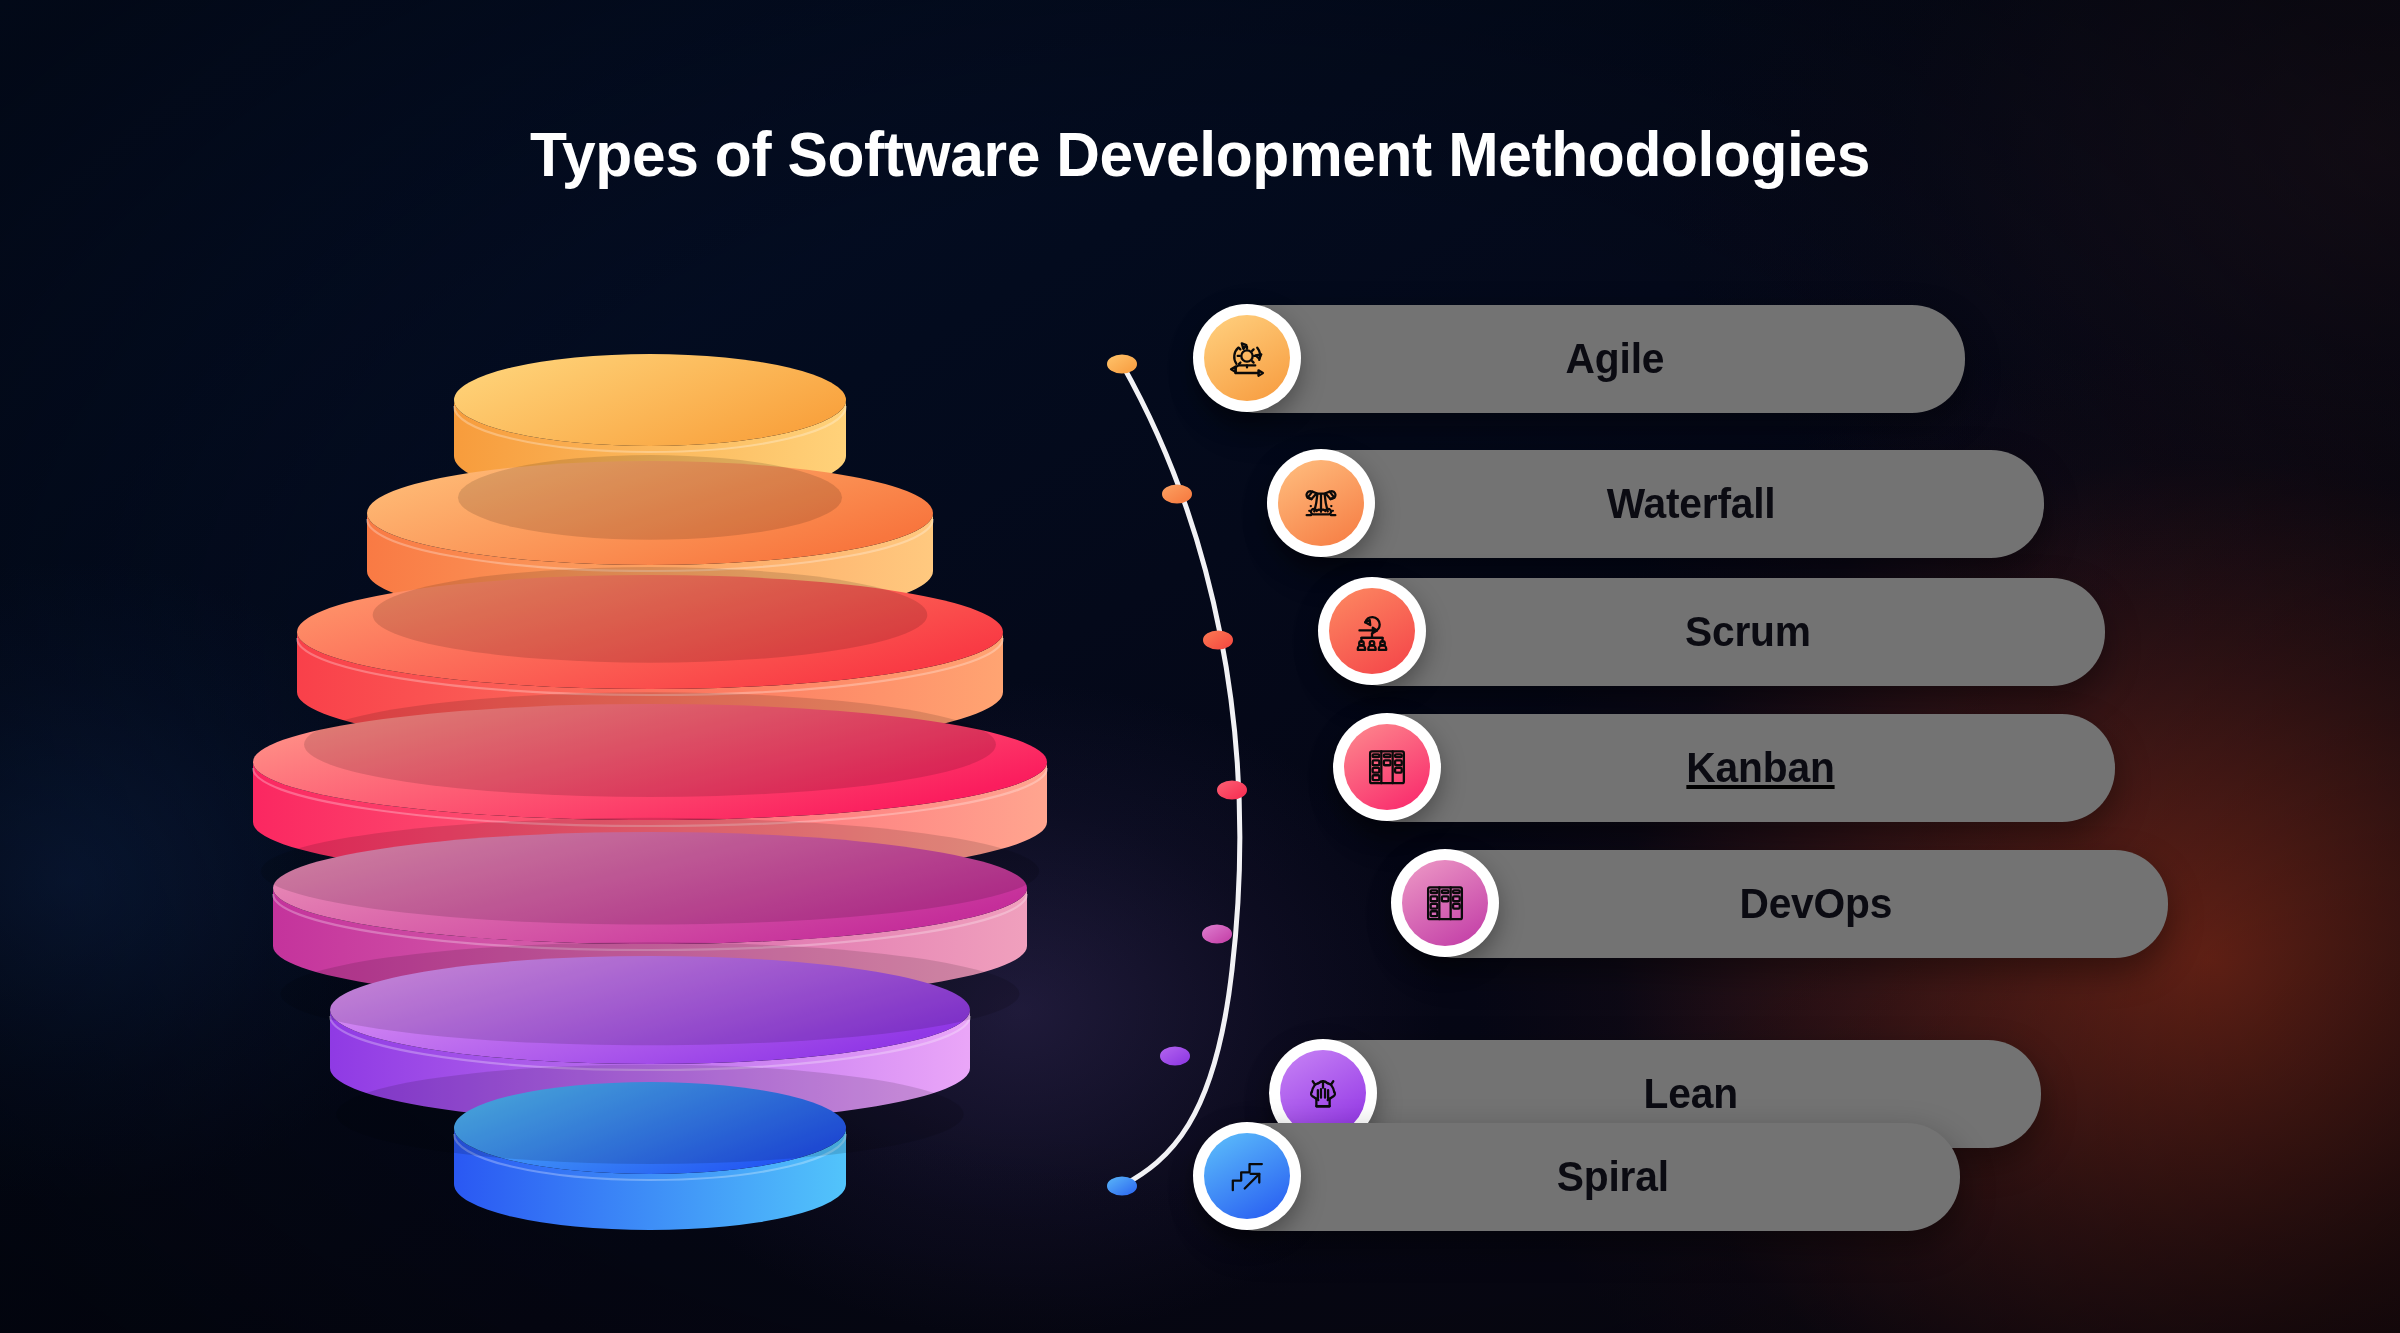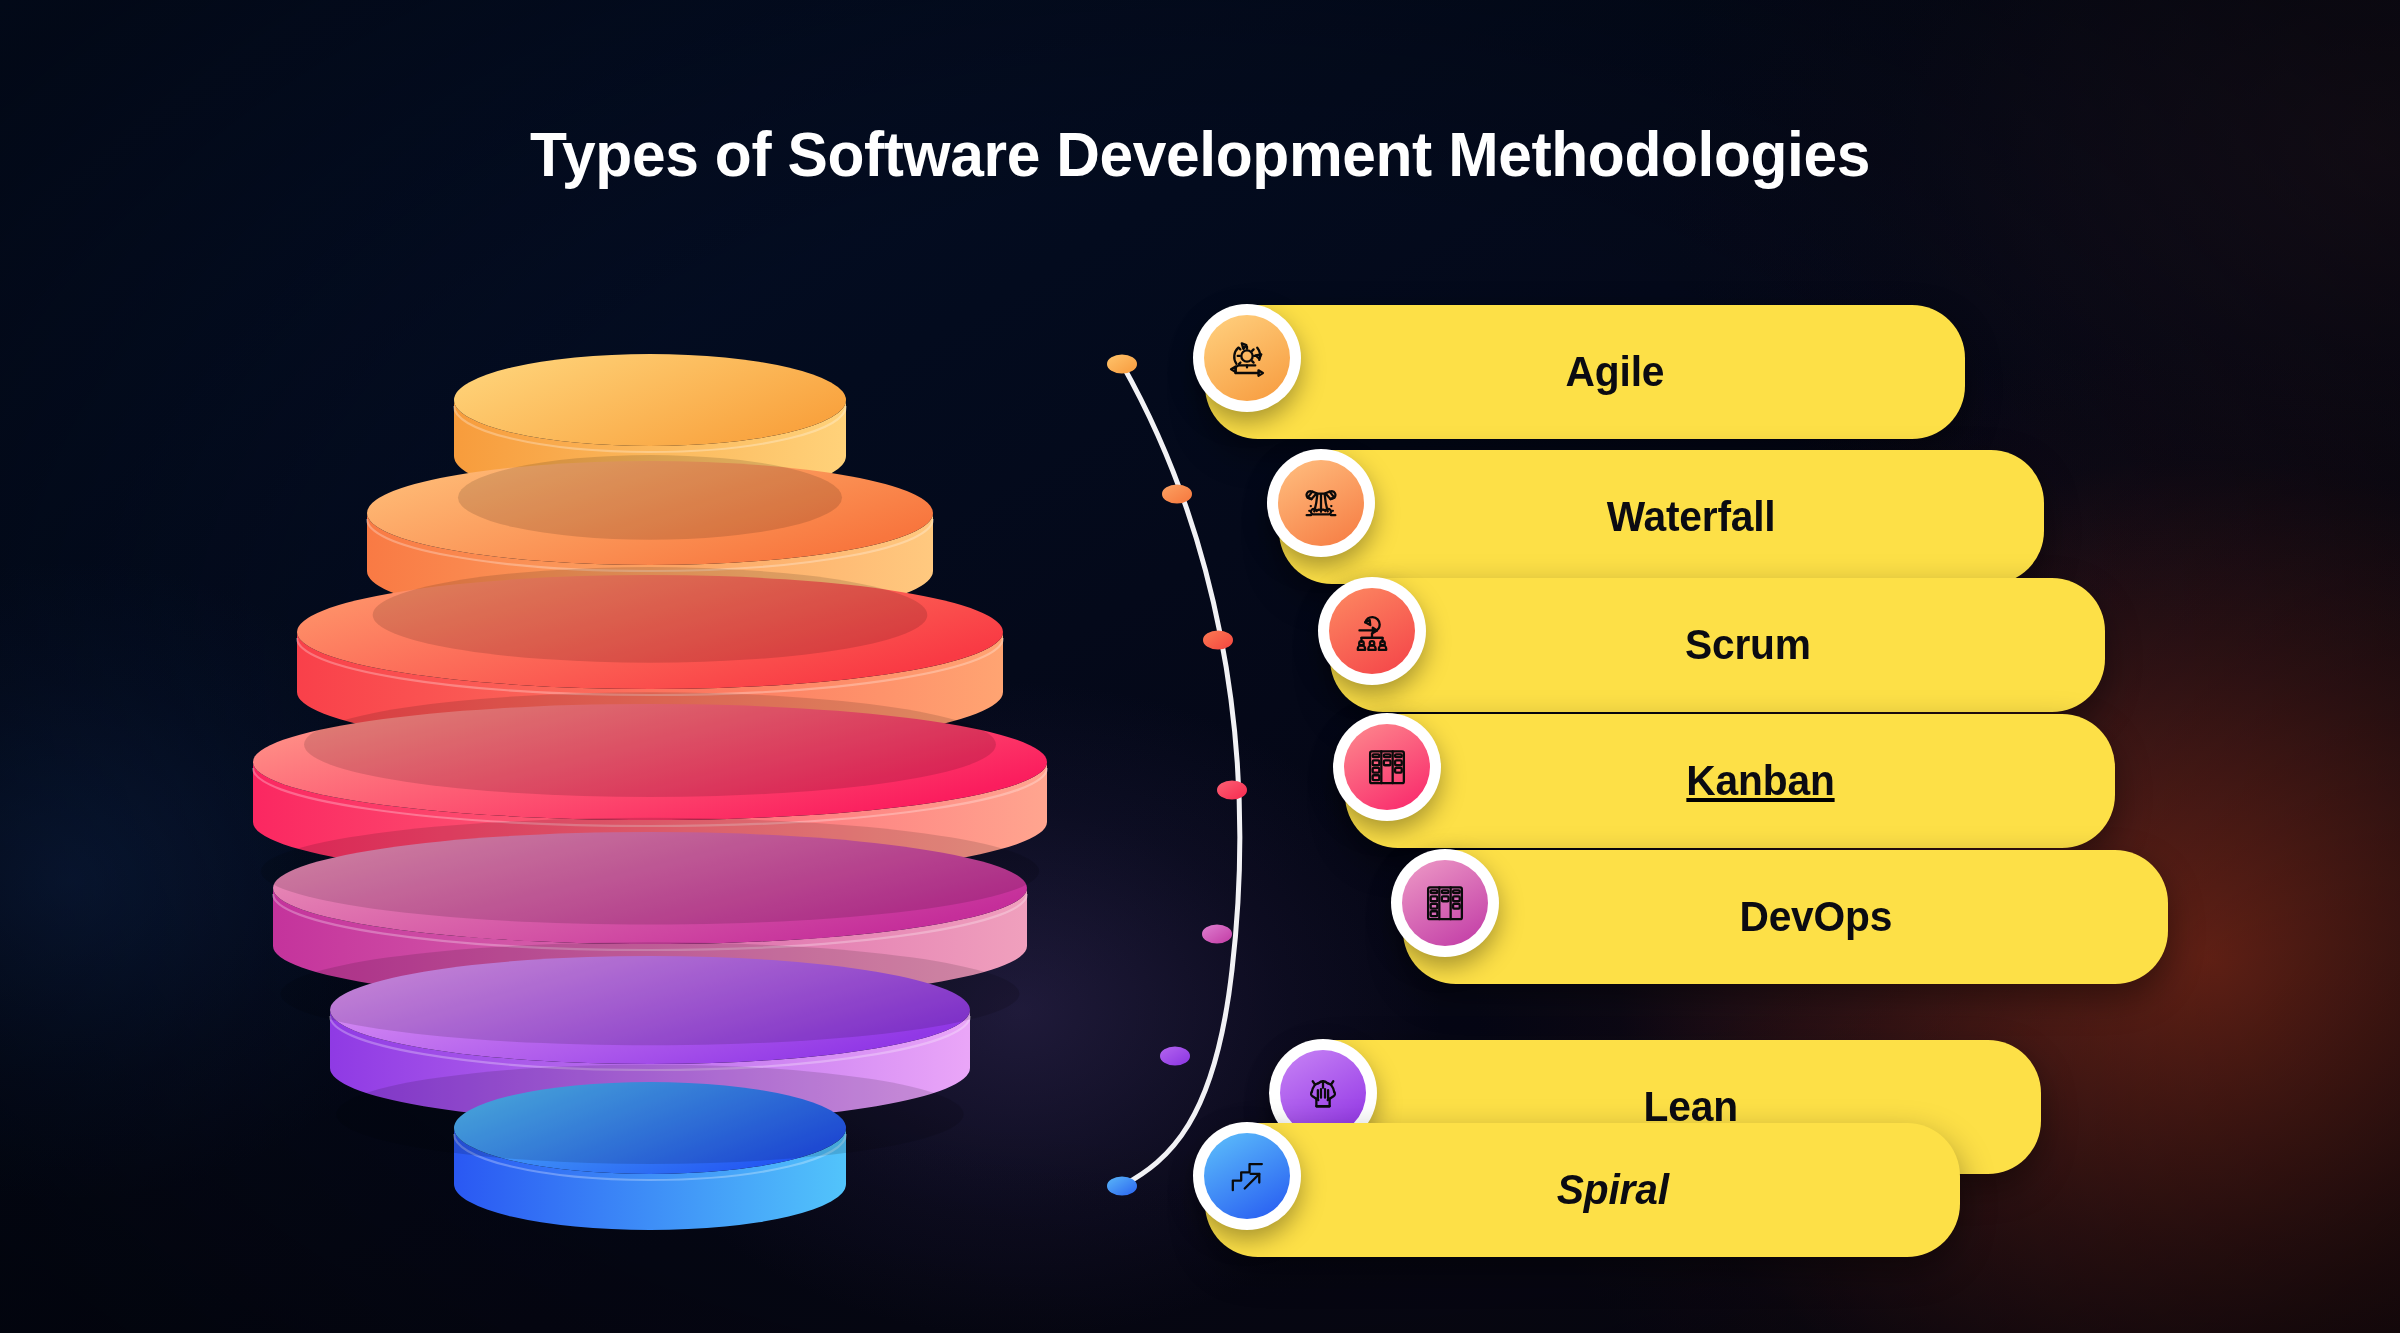--- a/index.html
+++ b/index.html
@@ -39,22 +39,22 @@
 
   
   #discs { position:absolute; left:0; top:0; width:1100px; height:1333px; }
 
   
   #arc { position:absolute; left:1060px; top:330px; width:200px; height:900px; }
 
   
   .pill {
     position:absolute;
-    height:134px;
-    background:#fde047;
+    height:108px;
+    background:#737373;
     border-radius:53px;
     box-shadow:0 14px 34px rgba(0,0,0,0.40);
     display:flex;
     align-items:center;
     justify-content:center;
   }
   .pill-label {
     color:#0b0b12;
     font-size:42px;
     font-weight:bold;
@@ -371,21 +371,21 @@
       <path d="M11.7 19.2c-.9 1.2-.6 2.5.5 3.2l4.3 2.8"></path>
       <path d="M28.3 19.2c.9 1.2.6 2.5-.5 3.2l-4.3 2.8"></path>
       <path d="M16.2 17.9v6.3M18.5 17.1v6.4M21.5 17.1v6.4M23.8 17.9v6.3"></path>
       <path d="M15.1 24.2v5.6h9.8v-5.6"></path>
       <path d="M15.1 29.8h9.8"></path>
     </g>
             </svg>
           </div>
         </div>
       </div>
-      <div class="pill" style="left: 1205px; top: 1123px; width: 755px; font-style: italic;">
+      <div class="pill" style="left: 1205px; top: 1123px; width: 755px;">
         <div class="pill-label">Spiral</div>
         <div class="badge-wrap" style="left: -12px; top: -1px;">
           <div class="badge" style="background: linear-gradient(150deg, rgb(94, 193, 251) 0%, rgb(37, 88, 241) 100%);">
             <svg viewBox="0 0 40 40">
     <g stroke="#0a0a0a" stroke-width="1.7" fill="none" stroke-linecap="round" stroke-linejoin="round">
       <path d="M9.5 30.5v-7.1h6.2v-6.1h6.2v-6.1h9.1"></path>
       <path d="M18.3 29.3l10.8-10.8"></path>
       <path d="M22.7 18.5h6.4v6.4"></path>
     </g>
             </svg>

